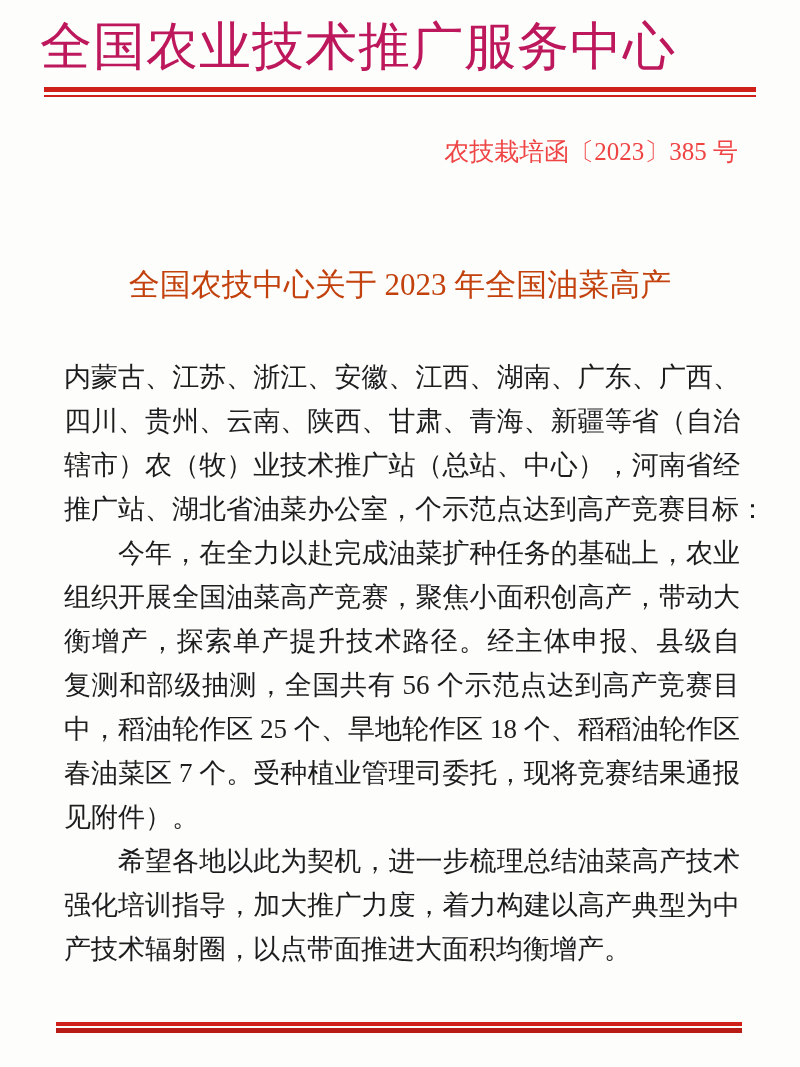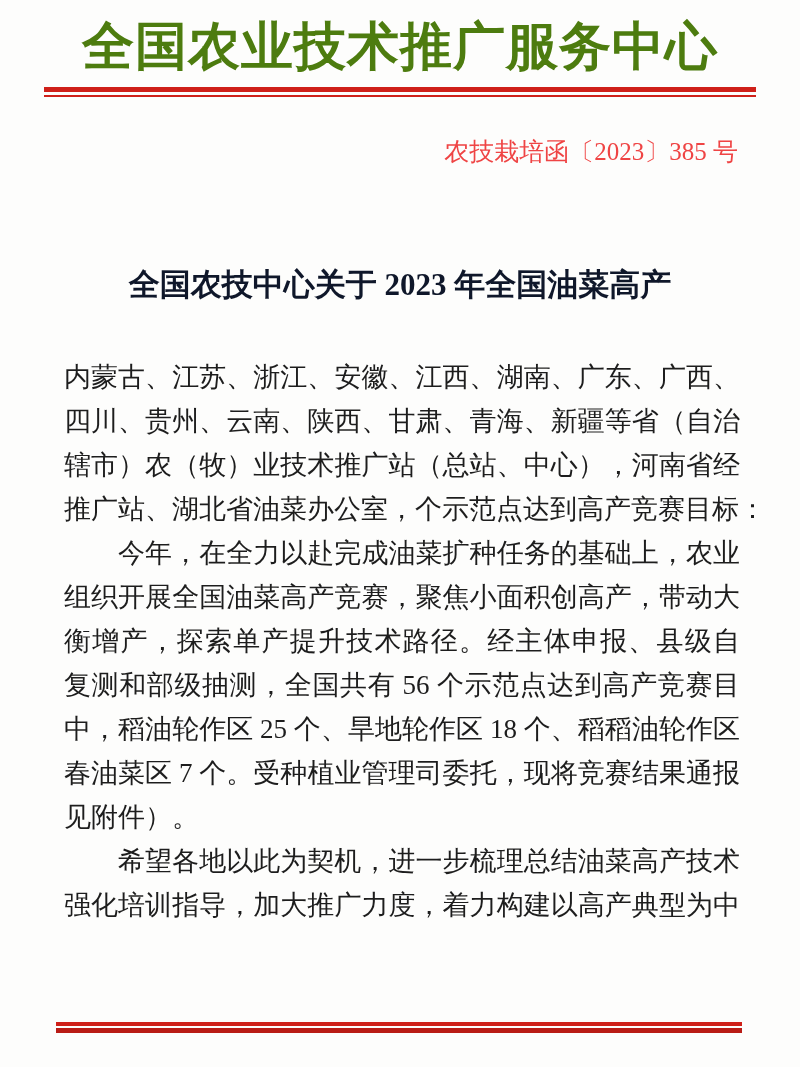--- a/index.html
+++ b/index.html
@@ -13,24 +13,24 @@
     height: 1067px;
     background: #fdfdfc;
     overflow: hidden;
     font-family: "Liberation Serif", serif;
     color: #1d1d1d;
   }
   
   .org-name {
     margin: 14px 40px 0 40px;
     font-size: 52px;
-    font-weight: bold;
+    font-weight: normal;
     line-height: 66px;
-    text-align: center;
-    color: #4d7c0f;
+    text-align: left;
+    color: #be185d;
     white-space: nowrap;
     letter-spacing: 1px;
   }
   .rule-thick {
     margin: 7px 44px 0 44px;
     height: 5px;
     background: #cf2019;
   }
   .rule-thin {
     margin: 3px 44px 0 44px;
@@ -42,23 +42,23 @@
     text-align: right;
     font-size: 25px;
     line-height: 34px;
     color: #ef4444;
   }
   
   .doc-title {
     margin: 93px 60px 0 60px;
     text-align: center;
     font-size: 31px;
-    font-weight: bold;
+    font-weight: normal;
     line-height: 45px;
-    color: #0f172a;
+    color: #c2410c;
   }
   
   .body-text {
     margin: 48px 60px 0 64px;
     font-size: 27px;
   }
   .body-text p.line {
     margin: 0;
     padding: 0;
     line-height: 44px;
@@ -116,20 +116,21 @@
         <p class="line">推广站、湖北省油菜办公室，个示范点达到高产竞赛目标：</p>
         <p class="line indent fill">今年，在全力以赴完成油菜扩种任务的基础上，农业农村部</p>
         <p class="line fill">组织开展全国油菜高产竞赛，聚焦小面积创高产，带动大面积均</p>
         <p class="line fill">衡增产，探索单产提升技术路径。经主体申报、县级自测、省级</p>
         <p class="line fill">复测和部级抽测，全国共有 56 个示范点达到高产竞赛目标，其</p>
         <p class="line fill">中，稻油轮作区 25 个、旱地轮作区 18 个、稻稻油轮作区 6 个、</p>
         <p class="line fill">春油菜区 7 个。受种植业管理司委托，现将竞赛结果通报如下（详</p>
         <p class="line">见附件）。</p>
         <p class="line indent fill">希望各地以此为契机，进一步梳理总结油菜高产技术模式，</p>
         <p class="line fill">强化培训指导，加大推广力度，着力构建以高产典型为中心的高</p>
+        <p class="line">产技术辐射圈，以点带面推进大面积均衡增产。</p>
       </section>
   </main>
 
   <footer class="footer-rules">
     <div class="footer-rule-top"></div>
     <div class="footer-rule-bottom"></div>
   </footer>
 
 </div>
 

